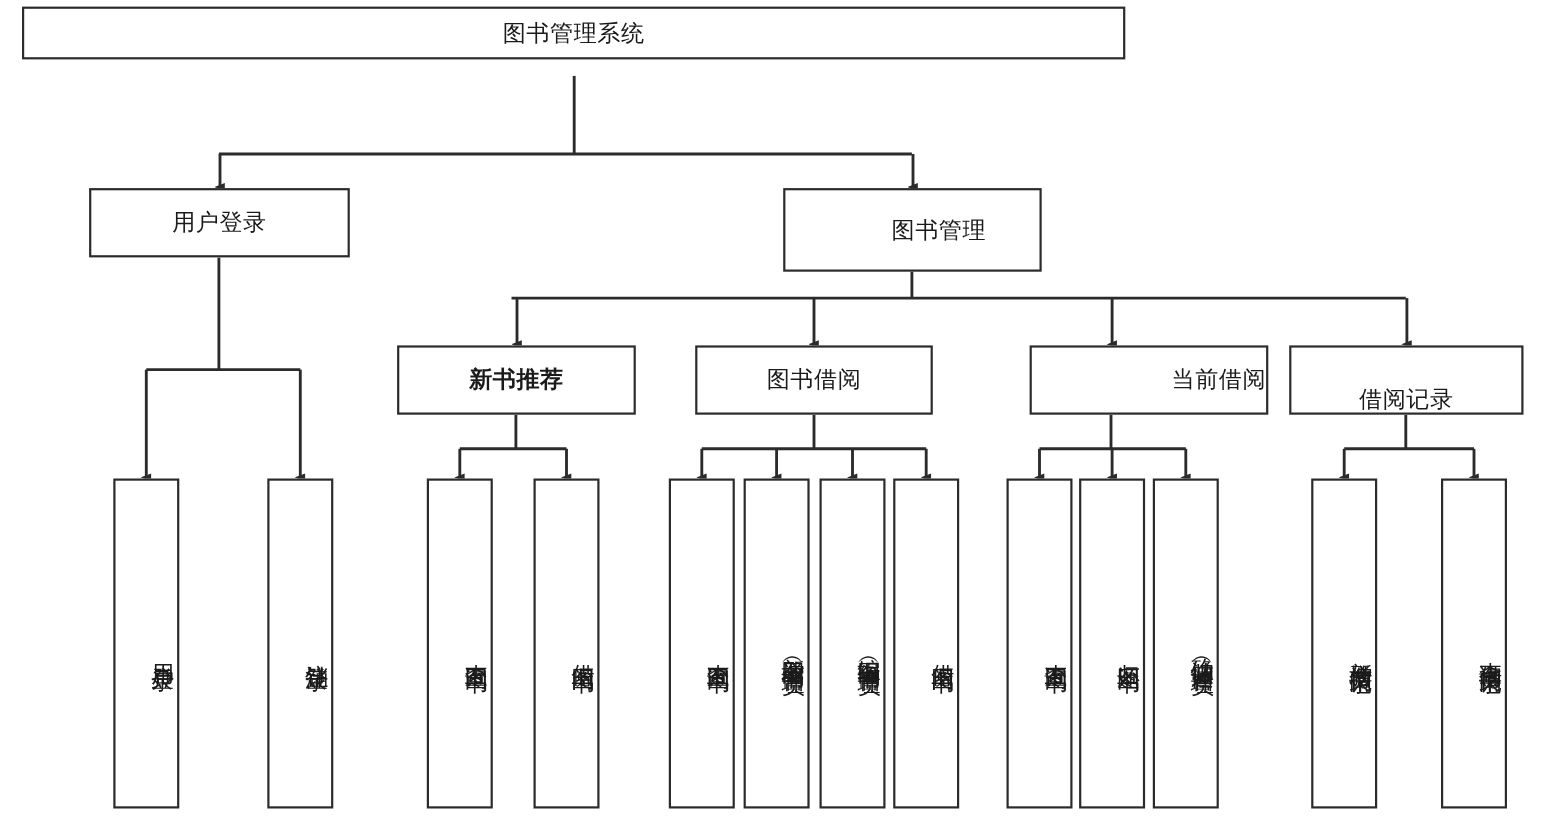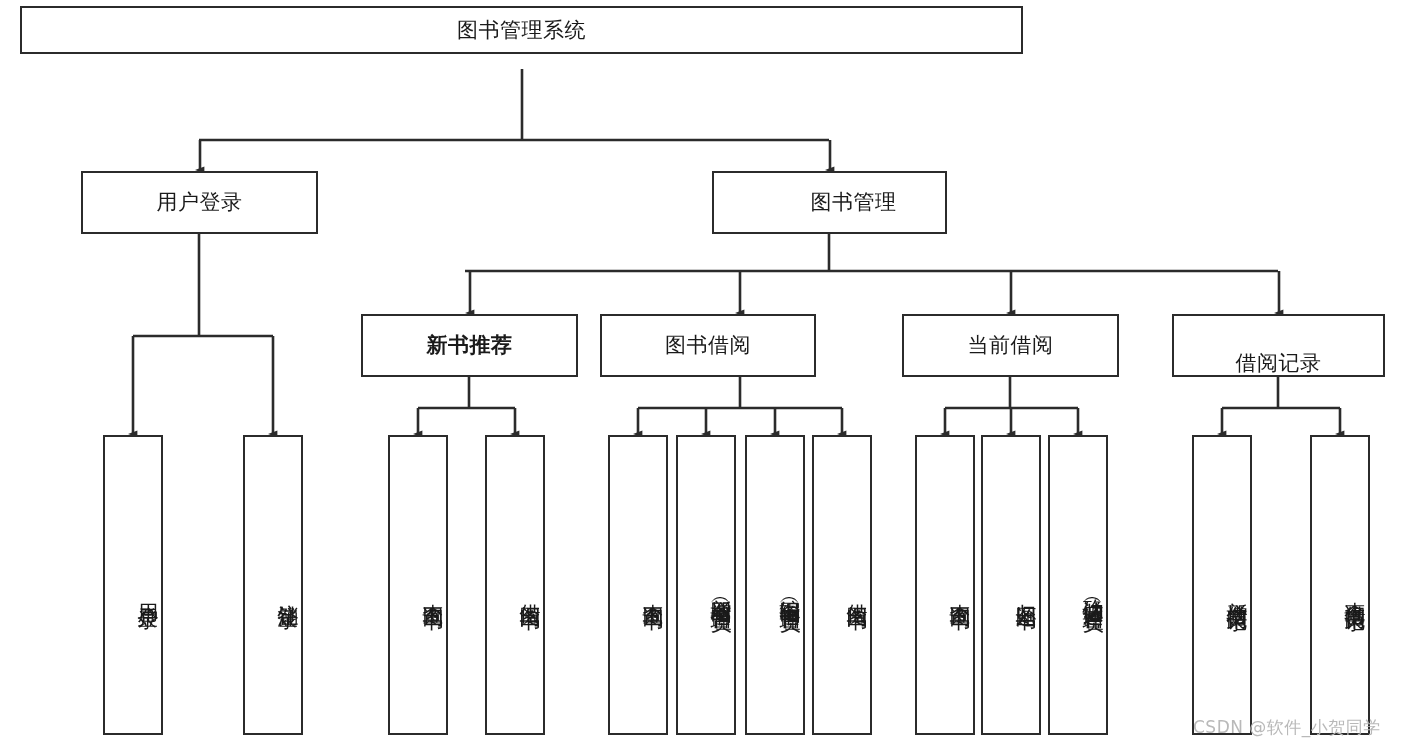--- a/index.html
+++ b/index.html
@@ -114,30 +114,30 @@
       </g>
   </svg>
 
   <div id="node-layer">
       <div class="node h" style="left: 20px; top: 6px; width: 1003px; height: 48px;">
         <span>图书管理系统</span>
       </div>
       <div class="node h" style="left: 81px; top: 171px; width: 237px; height: 63px;">
         <span>用户登录</span>
       </div>
-      <div class="node h" style="left: 712px; top: 171px; width: 235px; height: 63px; padding-left: 48px;">
+      <div class="node h" style="left: 712px; top: 171px; width: 235px; height: 76px; padding-left: 48px;">
         <span>图书管理</span>
       </div>
       <div class="node h" style="left: 361px; top: 314px; width: 217px; height: 63px; font-weight: bold;">
         <span>新书推荐</span>
       </div>
-      <div class="node h" style="left: 600px; top: 314px; width: 216px; height: 63px;">
+      <div class="node h" style="left: 632px; top: 314px; width: 216px; height: 63px;">
         <span>图书借阅</span>
       </div>
-      <div class="node h" style="left: 902px; top: 314px; width: 217px; height: 63px;">
+      <div class="node h" style="left: 936px; top: 314px; width: 217px; height: 63px; justify-content: flex-end;">
         <span>当前借阅</span>
       </div>
       <div class="node h" style="left: 1172px; top: 314px; width: 213px; height: 63px; align-items: flex-end;">
         <span>借阅记录</span>
       </div>
       <div class="node v" style="left: 103px; top: 435px; width: 60px; height: 300px;">
         <span class="vtext">用户登录</span>
       </div>
       <div class="node v" style="left: 243px; top: 435px; width: 60px; height: 300px;">
         <span class="vtext">注销登录</span>
@@ -170,15 +170,14 @@
         <span class="vtext">确认归还（管理员）</span>
       </div>
       <div class="node v" style="left: 1192px; top: 435px; width: 60px; height: 300px;">
         <span class="vtext">新增借阅记录</span>
       </div>
       <div class="node v" style="left: 1310px; top: 435px; width: 60px; height: 300px;">
         <span class="vtext">查询借阅记录</span>
       </div>
     </div>
 
-  <div class="watermark" style="left: 1193px; top: 716px;">CSDN @软件_小贺同学</div>
 
 </div>
 
 </body></html>

